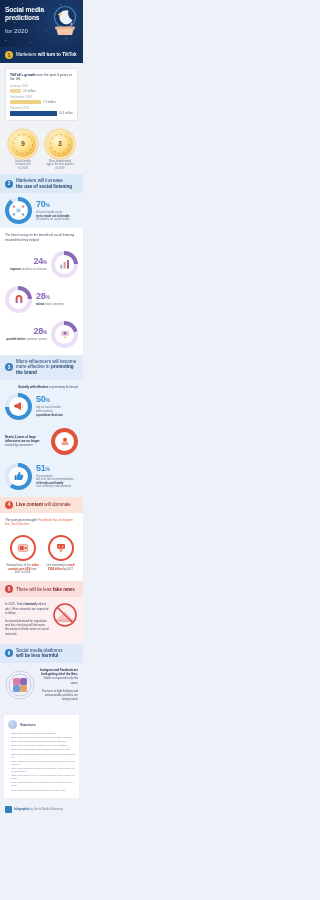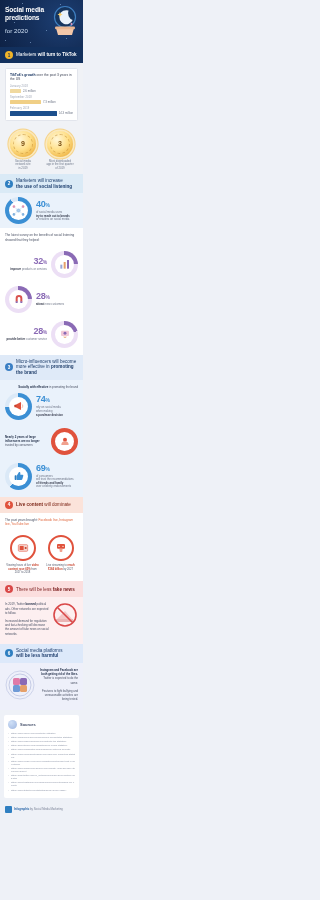--- a/index.html
+++ b/index.html
@@ -273,21 +273,21 @@
           <circle cx="10" cy="10" r="3.2" fill="#9fc4e8"></circle>
           <circle cx="3" cy="4" r="2" fill="#e08fae"></circle>
           <circle cx="17" cy="4" r="2" fill="#e08fae"></circle>
           <circle cx="3" cy="16" r="2" fill="#7fb0dd"></circle>
           <circle cx="17" cy="16" r="2" fill="#7fb0dd"></circle>
           <path d="M10 10L3 4M10 10l7-6M10 10l-7 6M10 10l7 6" stroke="#b9d4ee" stroke-width=".7" fill="none"></path>
         </svg>
       </div>
     </div>
     <div class="stat-txt">
-      <div class="stat-num" style="color:#3b8fd4"><span>40</span><span class="pc">%</span></div>
+      <div class="stat-num" style="color:#3b8fd4"><span>70</span><span class="pc">%</span></div>
       <div class="stat-desc">
         <span>of social media users</span><br>
         <b>try to reach out to brands</b><br>
         <span>or retailers on social media</span>
       </div>
     </div>
   </div>
 
   <div class="band band-white">
     <div class="note">The latest survey on the benefits of social listening showed that they helped:</div>
@@ -297,21 +297,21 @@
     <div class="donut d-purple" style="--p:24%">
       <div class="hole">
         <svg viewBox="0 0 18 18" width="12" height="12">
           <rect x="2" y="10" width="3" height="6" fill="#9aa7d6"></rect>
           <rect x="7" y="6" width="3" height="10" fill="#e5a06a"></rect>
           <rect x="12" y="3" width="3" height="13" fill="#8a6ab5"></rect>
         </svg>
       </div>
     </div>
     <div class="stat-txt" style="text-align:right">
-      <div class="stat-num purple"><span>32</span><span class="pc">%</span></div>
+      <div class="stat-num purple"><span>24</span><span class="pc">%</span></div>
       <div class="stat-desc"><b>improve</b><span> products or services</span></div>
     </div>
   </div>
 
   <div class="band-white donut-row">
     <div class="donut d-purple" style="--p:25%">
       <div class="hole">
         <svg viewBox="0 0 18 18" width="12" height="12">
           <path d="M4 13V8a5 5 0 0 1 10 0v5h-3V8a2 2 0 0 0-4 0v5z" fill="#d9534f"></path>
           <rect x="4" y="12.5" width="3" height="2.5" fill="#8a6ab5"></rect>
@@ -354,21 +354,21 @@
     <div class="donut d-blue" style="--p:74%">
       <div class="hole">
         <svg viewBox="0 0 18 18" width="12" height="12">
           <path d="M4 7v4l8 4V3z" fill="#e0523c"></path>
           <rect x="2" y="7" width="3" height="4" rx="1" fill="#c8402a"></rect>
           <path d="M13 6a3.5 3.5 0 0 1 0 6" stroke="#f0a18e" stroke-width="1" fill="none"></path>
         </svg>
       </div>
     </div>
     <div class="stat-txt">
-      <div class="stat-num" style="color:#3b8fd4"><span>74</span><span class="pc">%</span></div>
+      <div class="stat-num" style="color:#3b8fd4"><span>50</span><span class="pc">%</span></div>
       <div class="stat-desc">
         <span>rely on social media</span><br>
         <span>when making</span><br>
         <b>a purchase decision</b>
       </div>
     </div>
   </div>
 
   <div class="band-blue donut-row rev">
     <div class="donut d-red" style="--p:100%">
@@ -385,21 +385,21 @@
   <div class="band-blue donut-row" style="padding-bottom:7px">
     <div class="donut d-blue" style="--p:61%">
       <div class="hole">
         <svg viewBox="0 0 18 18" width="12" height="12">
           <path d="M6 8l3-5a1.5 1.5 0 0 1 2 1.4V7h3a1.5 1.5 0 0 1 1.4 2l-1.3 4.5A2 2 0 0 1 12 15H6z" fill="#3b8fd4"></path>
           <rect x="2.5" y="8" width="3" height="7" rx="1" fill="#2f7fc1"></rect>
         </svg>
       </div>
     </div>
     <div class="stat-txt">
-      <div class="stat-num" style="color:#3b8fd4"><span>69</span><span class="pc">%</span></div>
+      <div class="stat-num" style="color:#3b8fd4"><span>51</span><span class="pc">%</span></div>
       <div class="stat-desc">
         <span>of consumers</span><br>
         <span>will trust the recommendations</span><br>
         <b>of friends and family</b><br>
         <span>over celebrity endorsements</span>
       </div>
     </div>
   </div>
 
   <div class="secbar bar4">

